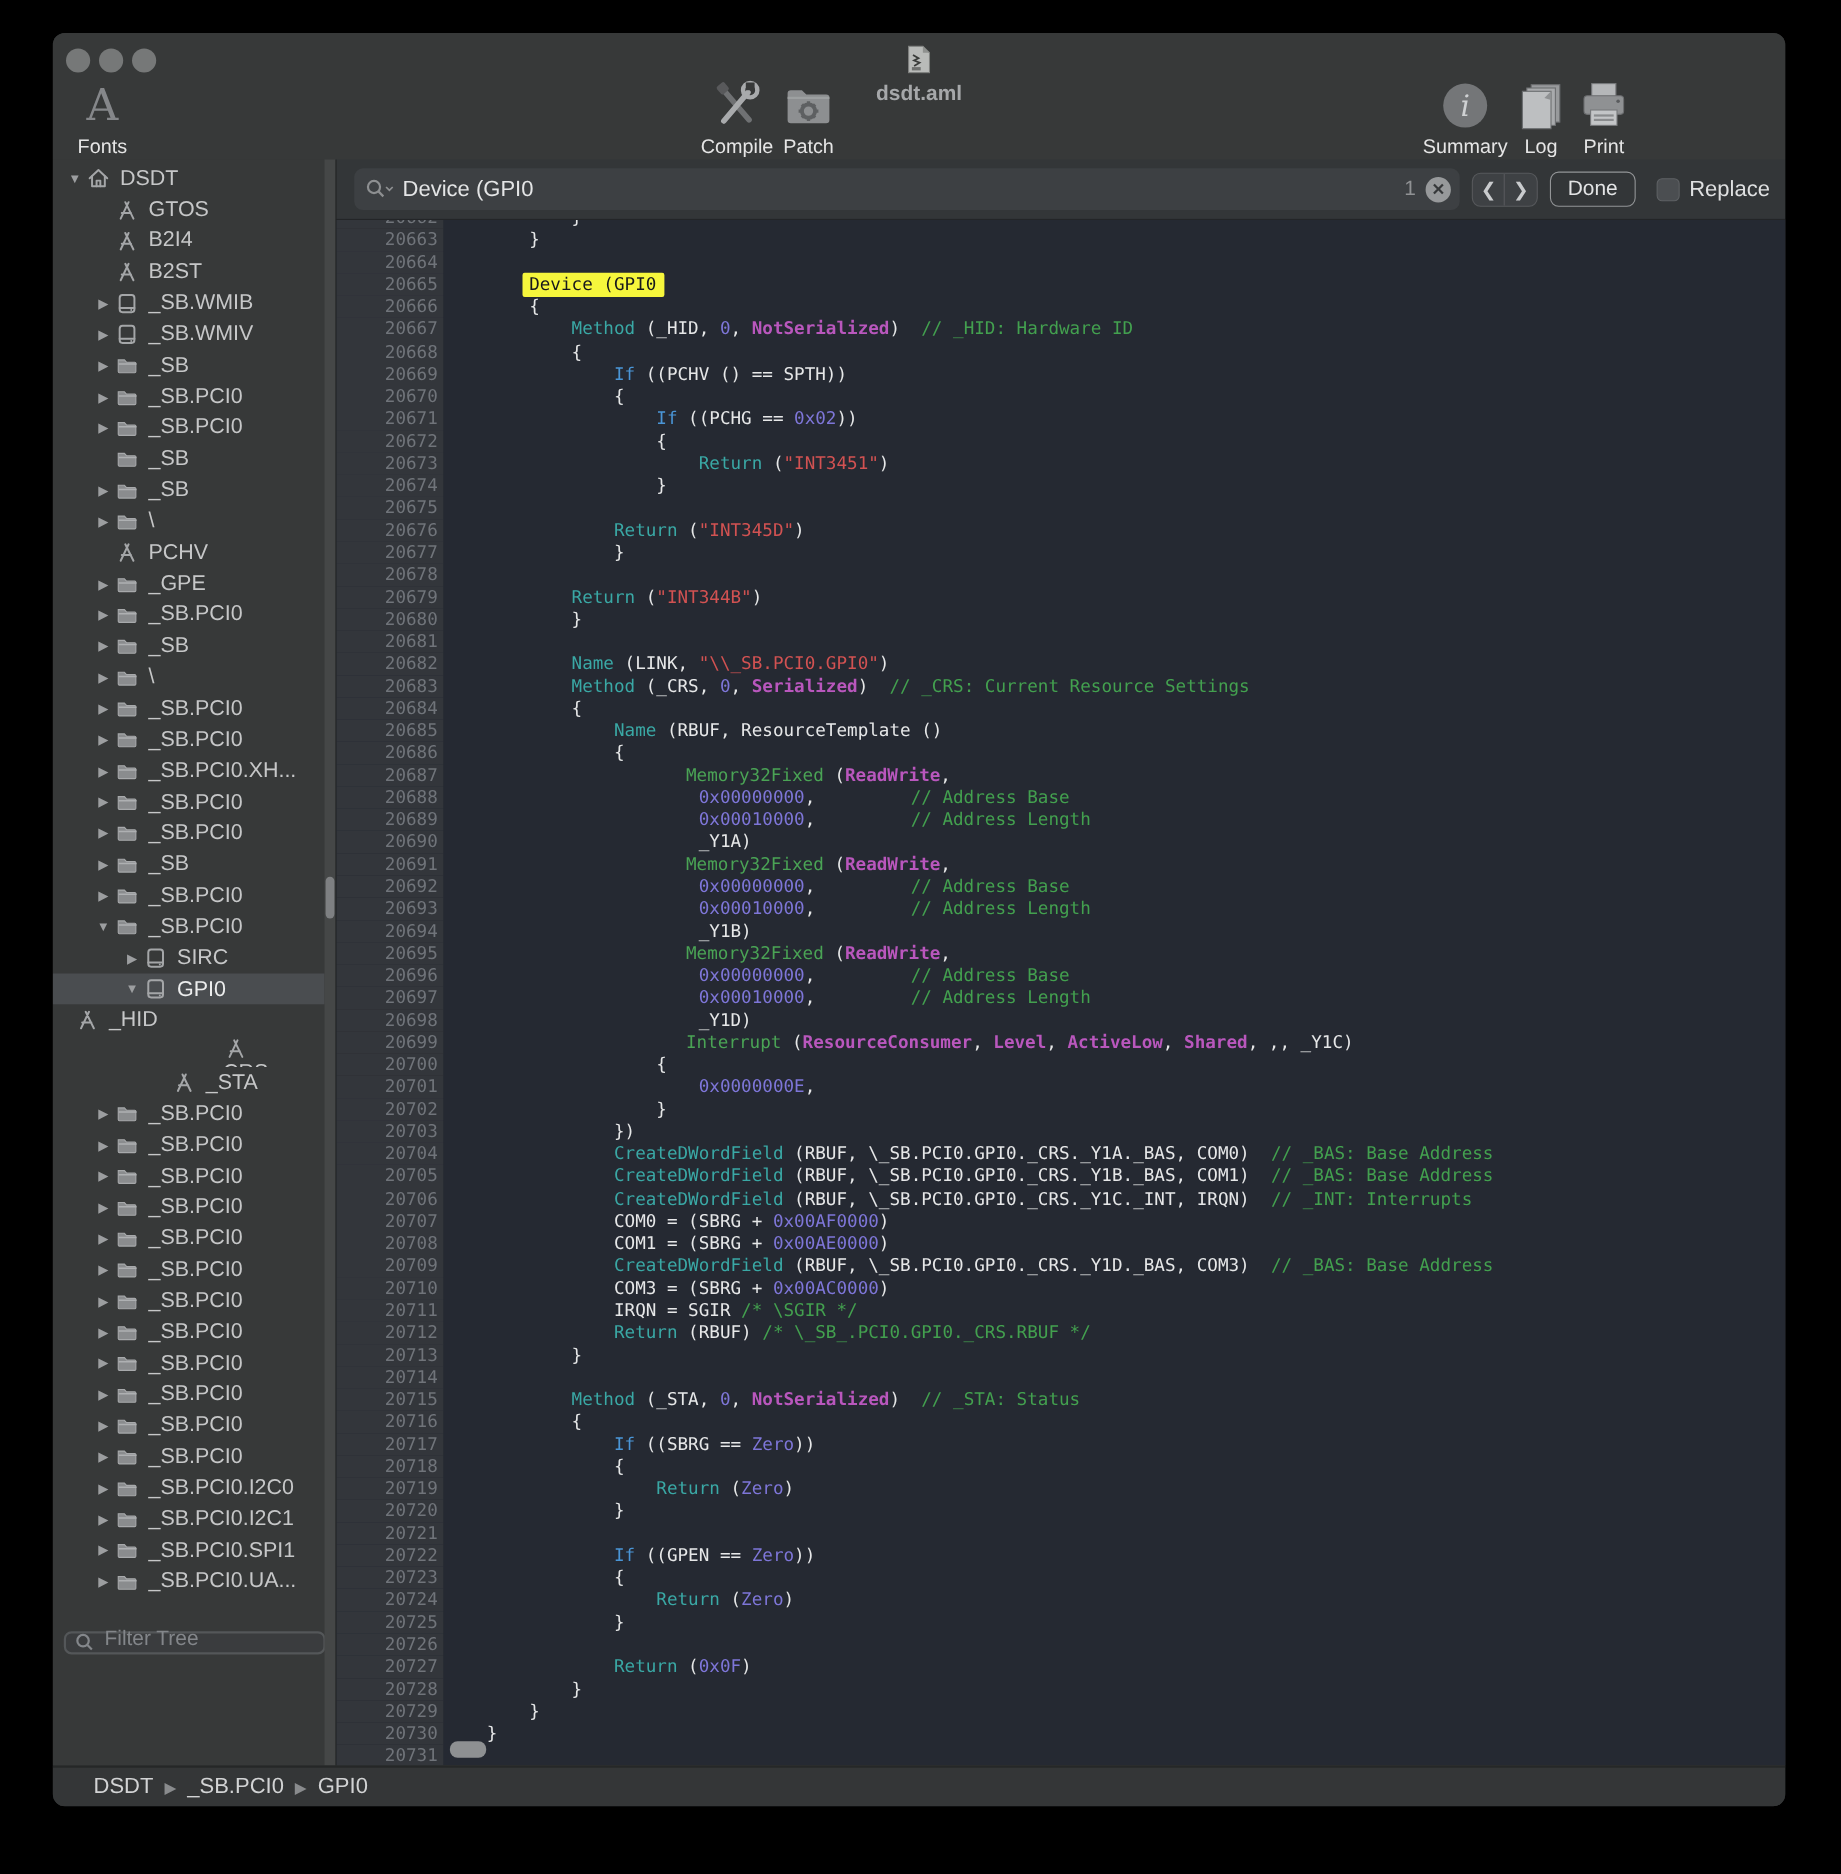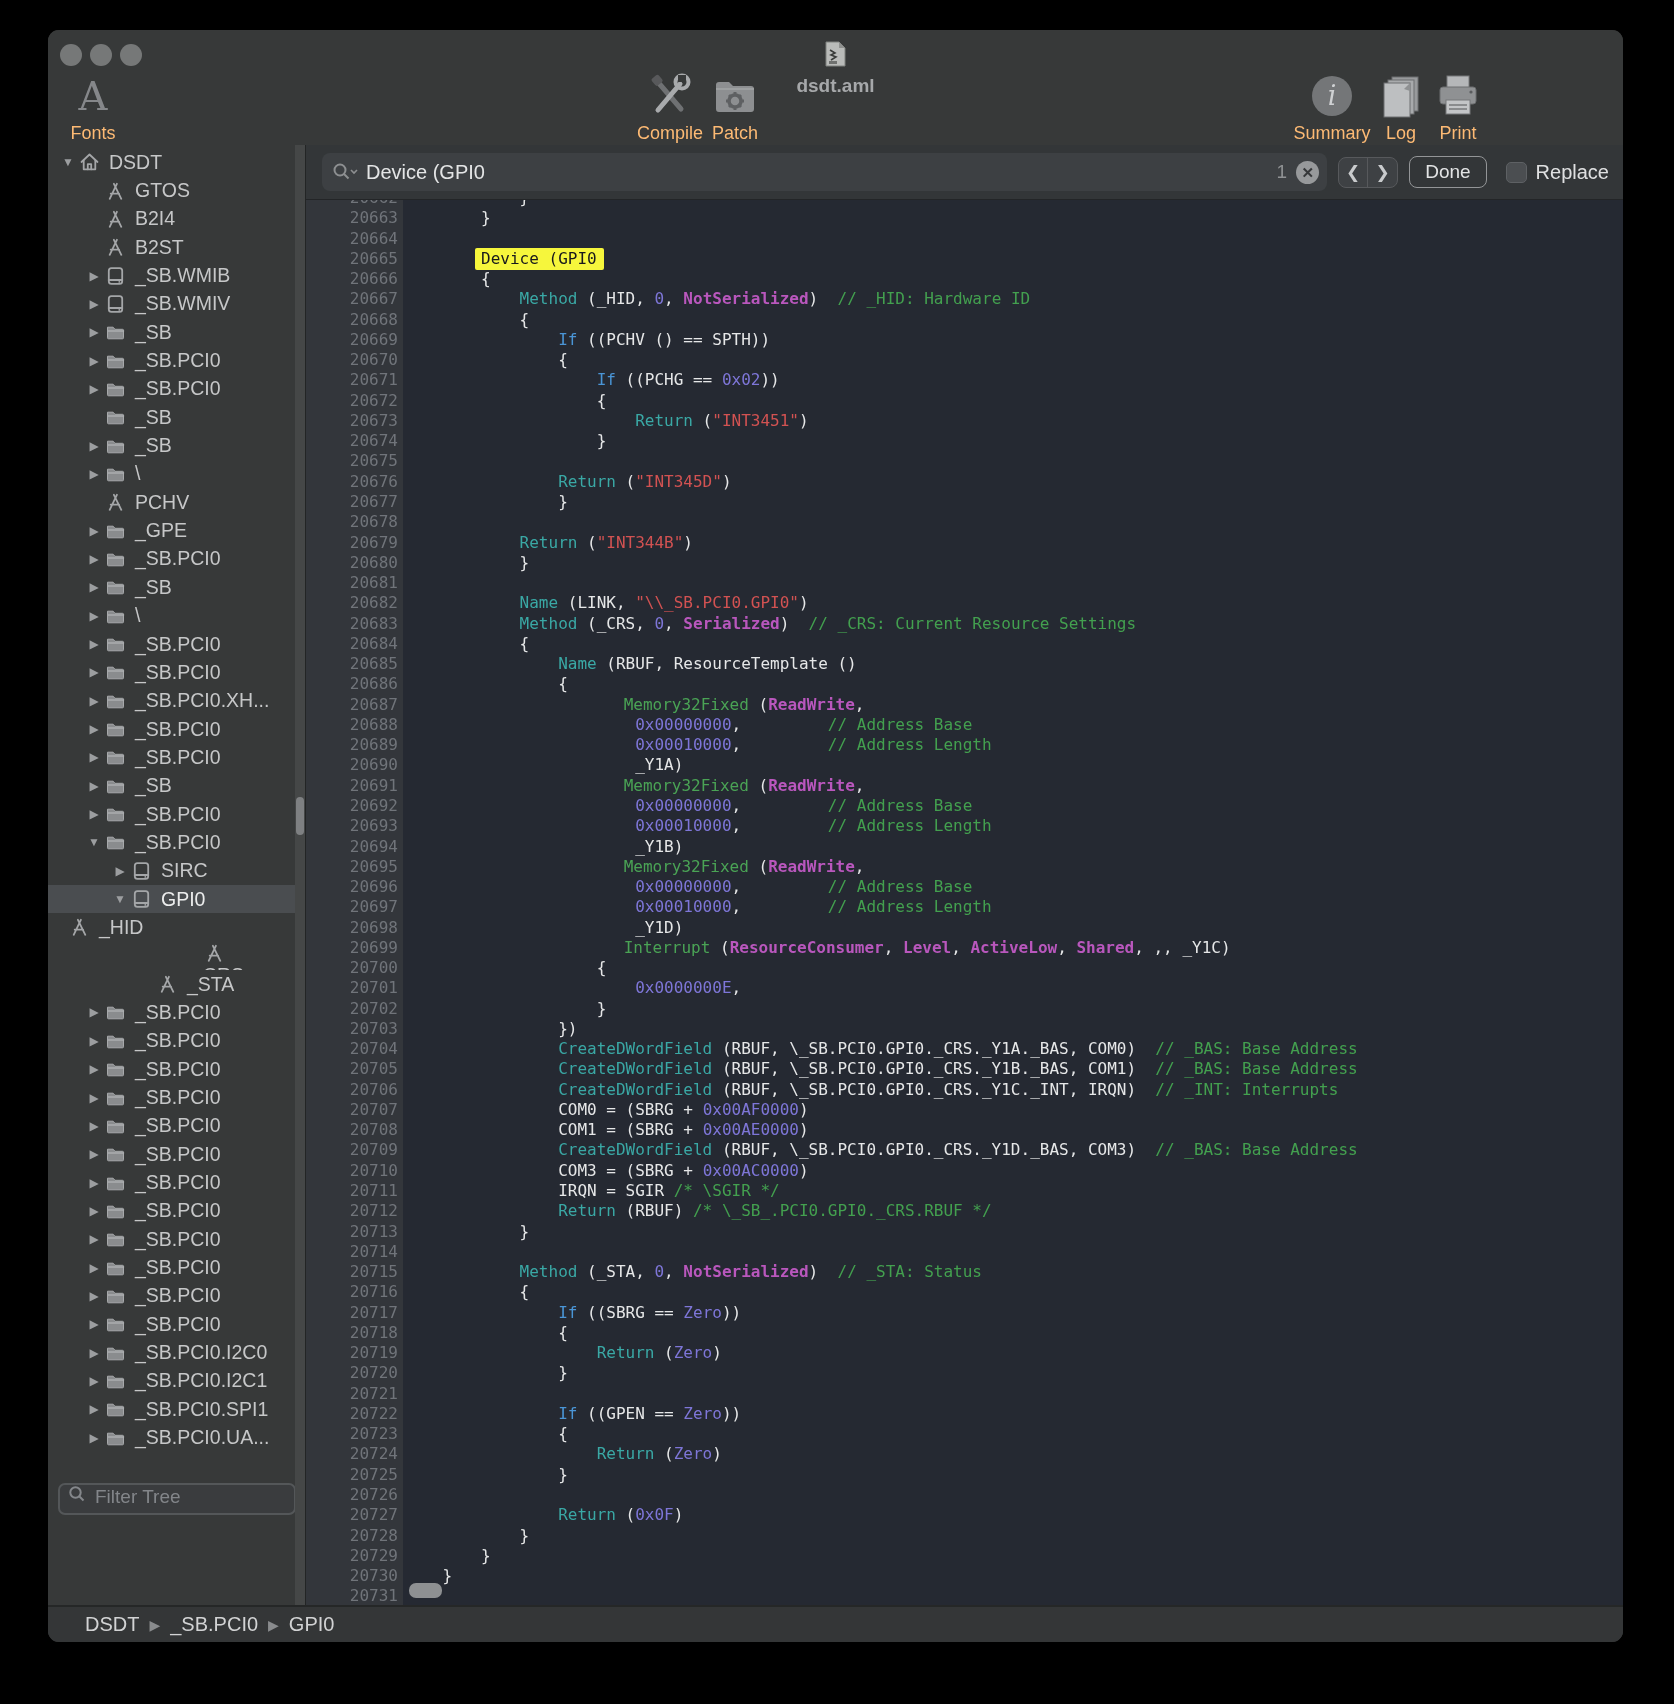--- a/index.html
+++ b/index.html
@@ -5,21 +5,21 @@
   html,body{margin:0;padding:0;background:#000;width:1674px;height:1704px;font-family:"Liberation Sans",sans-serif;-webkit-font-smoothing:antialiased;}
   *{box-sizing:border-box;}
   .window{position:absolute;left:48px;top:30px;width:1575px;height:1612px;background:#373939;border-radius:11px;overflow:hidden;}
   
   .titlebar{position:absolute;left:0;top:0;width:100%;height:115px;background:#373939;}
   .tl{position:absolute;top:14px;display:flex;gap:8px;left:12px;}
   .tl span{width:22px;height:22px;border-radius:50%;background:#767878;display:block;}
   .wtitle{position:absolute;top:11px;left:0;width:100%;display:flex;justify-content:center;align-items:center;gap:8px;flex-direction:column;}
   .wtitle .ttext{font-size:19px;color:#a6a8aa;font-weight:700;}
   .tbtn{position:absolute;top:42px;height:72px;display:flex;flex-direction:column;align-items:center;justify-content:space-between;cursor:default;}
-  .tbtn .tlabel{font-size:18px;color:#fdba74;}
+  .tbtn .tlabel{font-size:18px;color:#e5e5e5;}
   .ticon{height:48px;display:flex;align-items:center;justify-content:center;}
   .fonts-a{font-family:"DejaVu Serif",serif;font-size:40px;color:#85878a;line-height:44px;}
   
   .findbar{position:absolute;left:257px;top:115px;width:1318px;height:55px;background:#333638;border-bottom:1px solid #232527;display:flex;align-items:center;padding:0 14px 0 17px;}
   .ffield{flex:1;height:38px;background:#3d4043;border-radius:8px;display:flex;align-items:center;padding:0 8px 0 10px;}
   .ffield input{flex:1;background:transparent;border:none;outline:none;color:#e4e5e6;font-size:20px;font-family:"Liberation Sans",sans-serif;padding:0;margin-left:8px;}
   .fcount{color:#909294;font-size:19px;margin-right:9px;}
   .fclear{width:23px;height:23px;border-radius:50%;background:#97999b;color:#36383a;font-size:15px;font-weight:700;display:flex;align-items:center;justify-content:center;line-height:1;}
   .seg{display:flex;margin-left:11px;height:31px;background:#3e4144;border:1px solid #57595c;border-radius:8px;overflow:hidden;}
   .seg button{width:29px;background:transparent;border:none;color:#c9cbcd;font-size:17px;line-height:1;padding:0;font-family:"Liberation Sans",sans-serif;}
@@ -32,21 +32,21 @@
   .sidebar{position:absolute;left:0;top:115px;width:257px;height:1460px;background:#373939;}
   .sdivider{position:absolute;left:257px;top:115px;width:1px;height:1497px;background:#232525;}
   .strack{position:absolute;left:247px;top:115px;width:10px;height:1460px;background:#454747;}
   .sthumb{position:absolute;left:248px;top:767px;width:8px;height:38px;border-radius:4px;background:#7e8082;}
   .tree{position:absolute;left:0;top:3px;width:247px;}
   .trow{height:28.35px;display:flex;align-items:center;font-size:19.5px;color:#c6c7c8;white-space:nowrap;overflow:hidden;}
   .trow.sel{background:#4a4d50;color:#eceded;}
   .disc{width:20px;font-size:12px;color:#9c9ea0;text-align:center;flex:none;}
   .ticn{width:26px;flex:none;display:flex;align-items:center;}
   .tlab{margin-left:5px;}
-  .filterfield{position:absolute;left:10px;top:1338px;width:238px;height:32px;border:2px solid #545759;border-radius:7px;display:flex;align-items:flex-start;padding:0 8px;background:#3a3c3e;}
+  .filterfield{position:absolute;left:10px;top:1338px;width:238px;height:21px;border:2px solid #545759;border-radius:7px;display:flex;align-items:flex-end;padding:0 8px;background:#3a3c3e;}
   .filterfield input{flex:1;background:transparent;border:none;outline:none;font-size:19px;color:#c9cacb;font-family:"Liberation Sans",sans-serif;margin-left:7px;width:60px;}
   .filterfield input::placeholder{color:#83868a;}
   
   .editor{position:absolute;left:258px;top:170px;width:1524px;height:1405px;background:var(--c-code_bg);overflow:hidden;}
   .codecol{position:absolute;left:0;top:-12px;width:1294px;}
   .cl{height:20.28px;display:flex;font-family:"DejaVu Sans Mono",monospace;font-size:16px;line-height:20.28px;white-space:pre;}
   .cg{width:97px;flex:none;background:var(--c-gutter_bg);color:#70747a;text-align:right;padding-right:5px;}
   .ct{flex:1;padding-left:1px;color:var(--c-plain);}
   .sp{color:var(--c-plain);} .sk{color:var(--c-keyword);} .si{color:var(--c-conditional);}
   .sa{color:var(--c-argument);font-weight:bold;} .ss{color:var(--c-string);} .sn{color:var(--c-number);}

